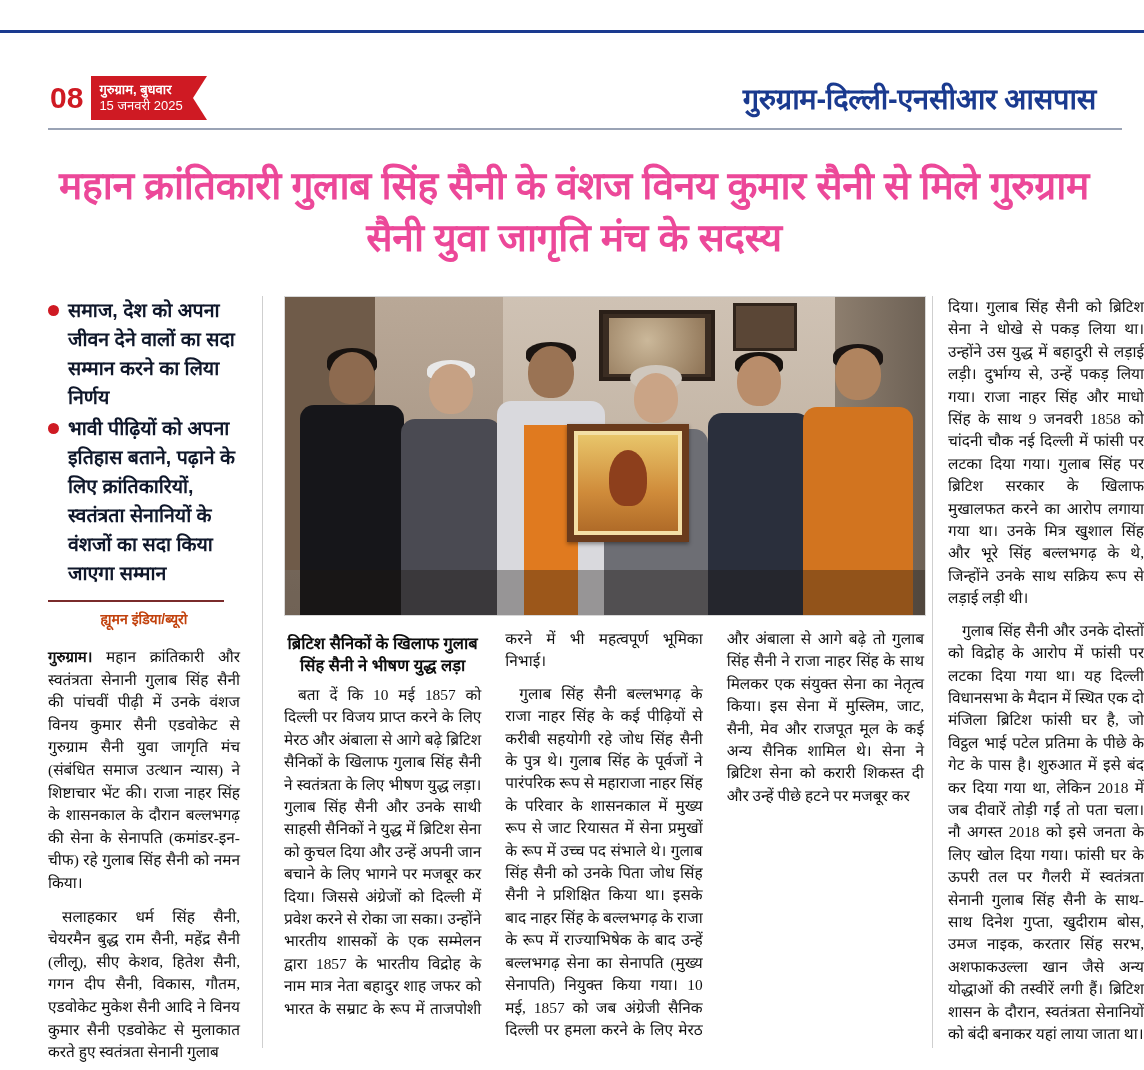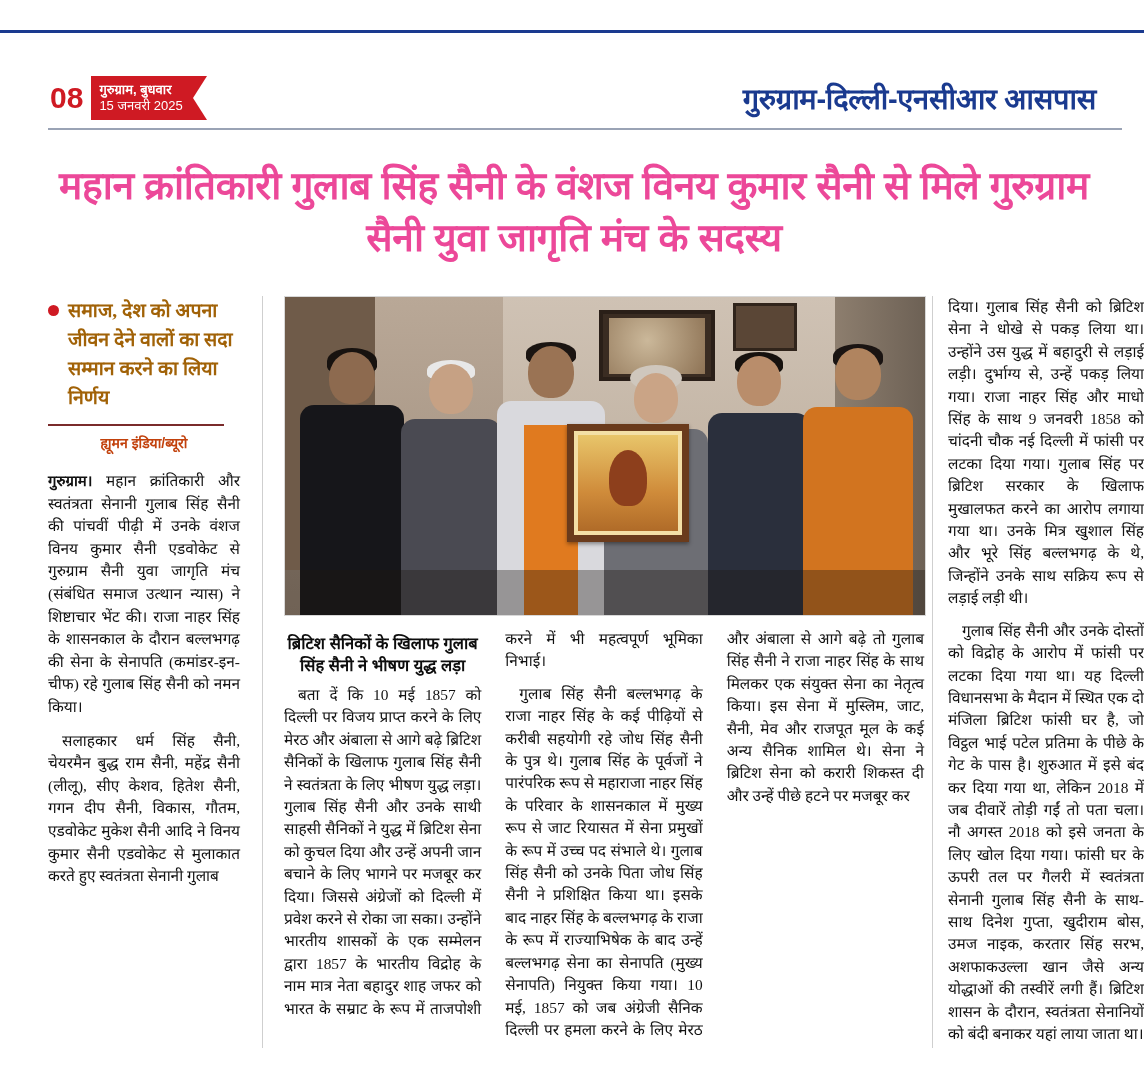--- a/index.html
+++ b/index.html
@@ -68,21 +68,21 @@
   
   .body-area{
     position:absolute;left:48px;top:296px;width:1074px;height:752px;
   }
   .col{position:absolute;top:0;}
   .col-left{left:0;width:192px;}
   .col-mid{left:236px;width:640px;}
   .col-right{left:900px;width:196px;}
 
   
-  .bullets{font-family:Liberation Serif, serif;font-weight:bold;font-size:19.5px;line-height:29px;color:#a16207;}
+  .bullets{font-family:Liberation Sans, sans-serif;font-weight:bold;font-size:19.5px;line-height:29px;color:#0f172a;}
   .bullet{position:relative;padding-left:20px;margin-bottom:2px;}
   .bullet .dot{
     position:absolute;left:0;top:9px;width:11px;height:11px;border-radius:50%;
     background:#cf1a23;display:block;
   }
   .left-rule{margin-top:12px;border-top:2px solid #7a2b2b;width:176px;}
   .byline{
     font-family:"Liberation Sans",sans-serif;font-weight:bold;font-size:14px;
     text-align:center;margin-top:7px;color:#c2410c;
   }
@@ -193,20 +193,24 @@
 
     <div class="vline v1"></div>
     <div class="vline v2"></div>
 
     <div class="col col-left">
       <div class="bullets">
         <div class="bullet">
           <span class="dot"></span>
           <span>समाज, देश को अपना जीवन देने वालों का सदा सम्मान करने का लिया निर्णय</span>
         </div>
+        <div class="bullet">
+          <span class="dot"></span>
+          <span>भावी पीढ़ियों को अपना इतिहास बताने, पढ़ाने के लिए क्रांतिकारियों, स्वतंत्रता सेनानियों के वंशजों का सदा किया जाएगा सम्मान</span>
+        </div>
       </div>
       <div class="left-rule"></div>
       <div class="byline">ह्यूमन इंडिया/ब्यूरो</div>
       <div class="ltext">
         <p class="first"><b class="lead">गुरुग्राम।</b> <span>महान क्रांतिकारी और स्वतंत्रता सेनानी गुलाब सिंह सैनी की पांचवीं पीढ़ी में उनके वंशज विनय कुमार सैनी एडवोकेट से गुरुग्राम सैनी युवा जागृति मंच (संबंधित समाज उत्थान न्यास) ने शिष्टाचार भेंट की। राजा नाहर सिंह के शासनकाल के दौरान बल्लभगढ़ की सेना के सेनापति (कमांडर-इन-चीफ) रहे गुलाब सिंह सैनी को नमन किया।</span></p>
         <p>सलाहकार धर्म सिंह सैनी, चेयरमैन बुद्ध राम सैनी, महेंद्र सैनी (लीलू), सीए केशव, हितेश सैनी, गगन दीप सैनी, विकास, गौतम, एडवोकेट मुकेश सैनी आदि ने विनय कुमार सैनी एडवोकेट से मुलाकात करते हुए स्वतंत्रता सेनानी गुलाब</p>
       </div>
     </div>
 
     <div class="col col-mid">

